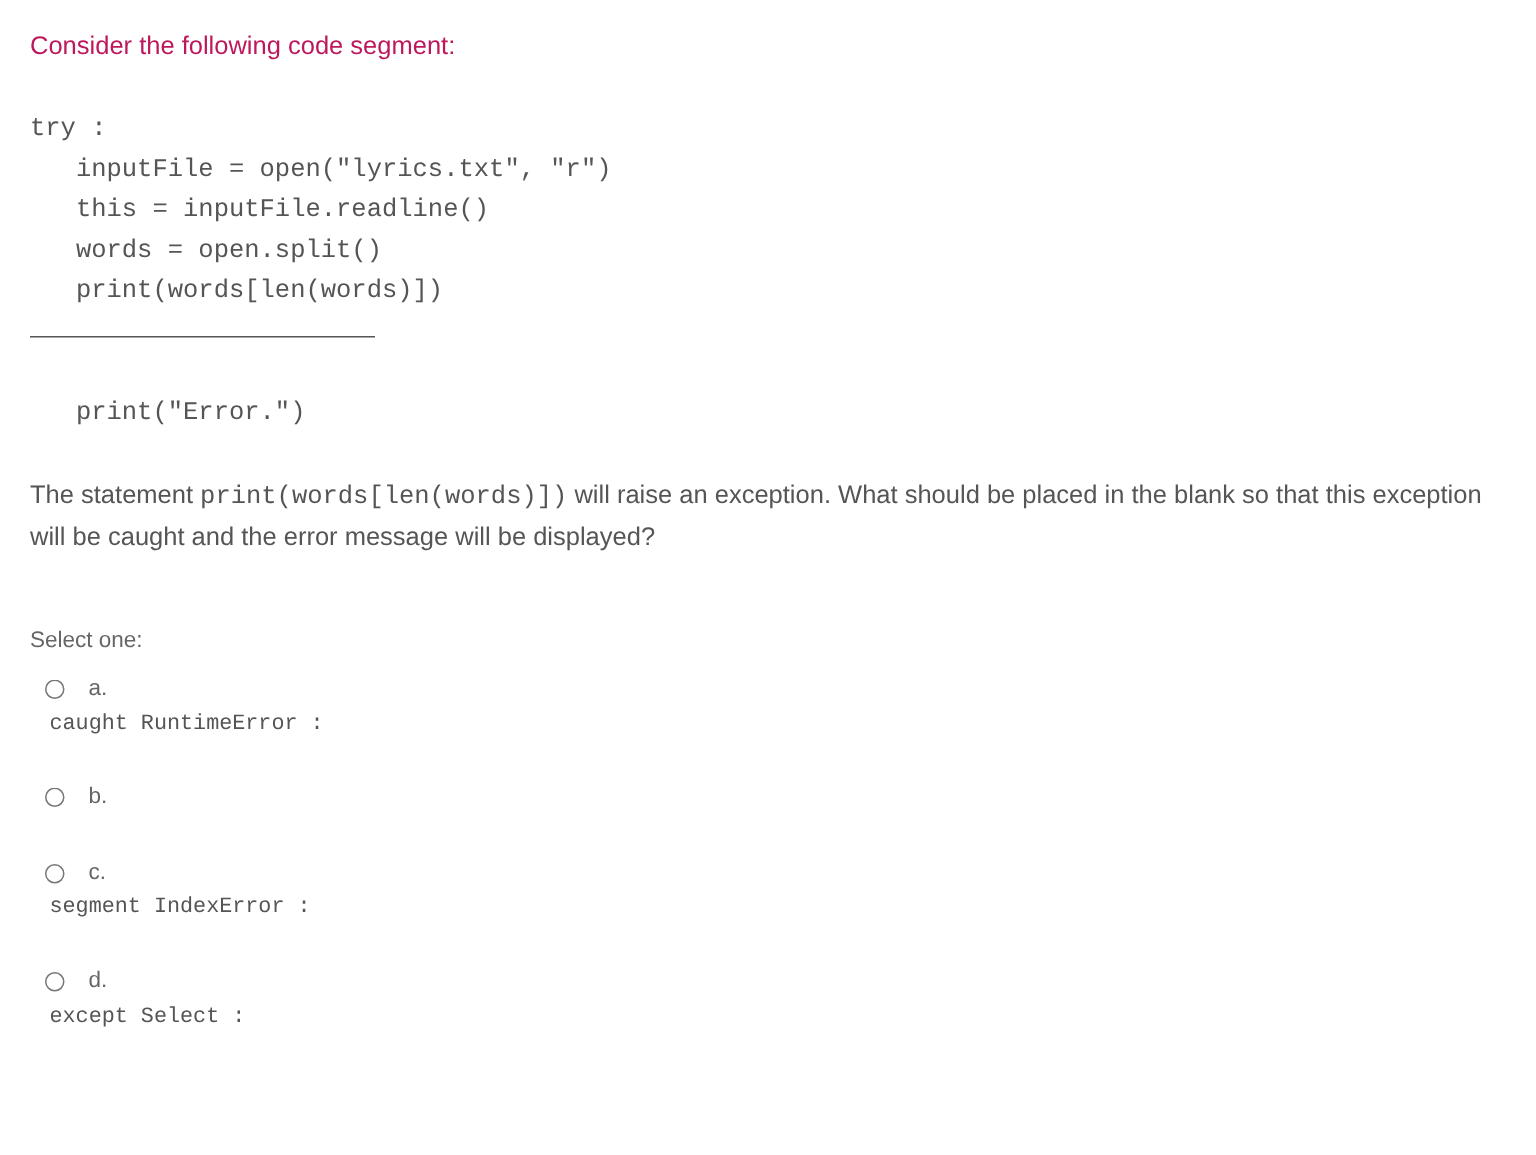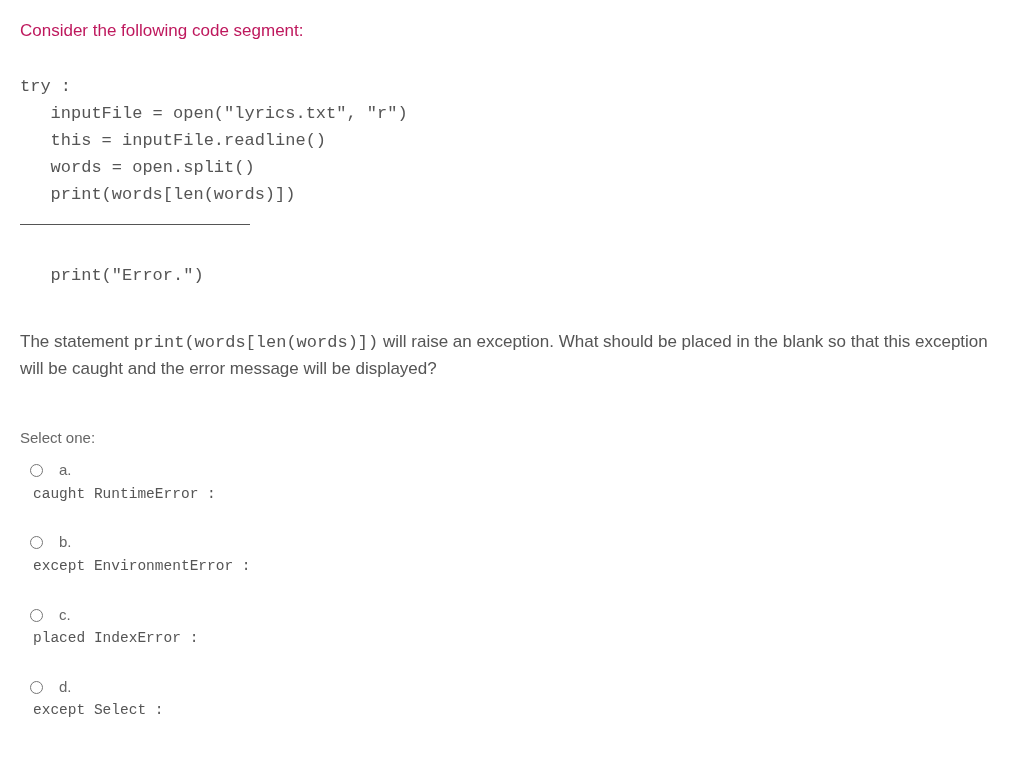--- a/index.html
+++ b/index.html
@@ -20,21 +20,21 @@
       line-height: 1.6;
       margin-top: 2px;
     }
     .blank-line {
       display: block;
       width: 230px;
       border-bottom: 1.5px solid #555;
       height: 12px;
       margin: 4px 0 10px 0;
     }
-    .question-text { color: #555; margin-top: 40px; line-height: 1.55; }
+    .question-text { color: #555; margin-top: 28px; line-height: 1.55; }
     .mono { font-family: "Courier New", monospace; }
     .select-one { font-size: 15px; color: #666; margin-top: 44px; margin-bottom: 10px; }
     .options { padding-left: 10px; }
     .opt { display: flex; align-items: flex-start; margin-bottom: 26px; }
     .opt input[type="radio"] { margin-top: 5px; margin-right: 16px; }
     .opt-body { display: flex; flex-direction: column; }
     .opt-letter { font-size: 15px; color: #666; margin-bottom: 2px; }
     .opt-code { font-family: "Courier New", monospace; font-size: 14.5px; color: #555; margin-left: -26px; }
   </style>
 </head>
@@ -65,28 +65,27 @@
     <input type="radio" name="ans" style="">
     <div class="opt-body">
       <span class="opt-letter">a.</span>
       <span class="opt-code">caught RuntimeError :</span>
     </div>
   </div>
   <div class="opt">
     <input type="radio" name="ans" style="">
     <div class="opt-body">
       <span class="opt-letter">b.</span>
-      <span class="opt-code">except EnvironmentError :</span>
     </div>
   </div>
   <div class="opt">
     <input type="radio" name="ans" style="">
     <div class="opt-body">
       <span class="opt-letter">c.</span>
-      <span class="opt-code">placed IndexError :</span>
+      <span class="opt-code">segment IndexError :</span>
     </div>
   </div>
   <div class="opt">
     <input type="radio" name="ans" style="">
     <div class="opt-body">
       <span class="opt-letter">d.</span>
       <span class="opt-code">except Select :</span>
     </div>
   </div>
 </div>

